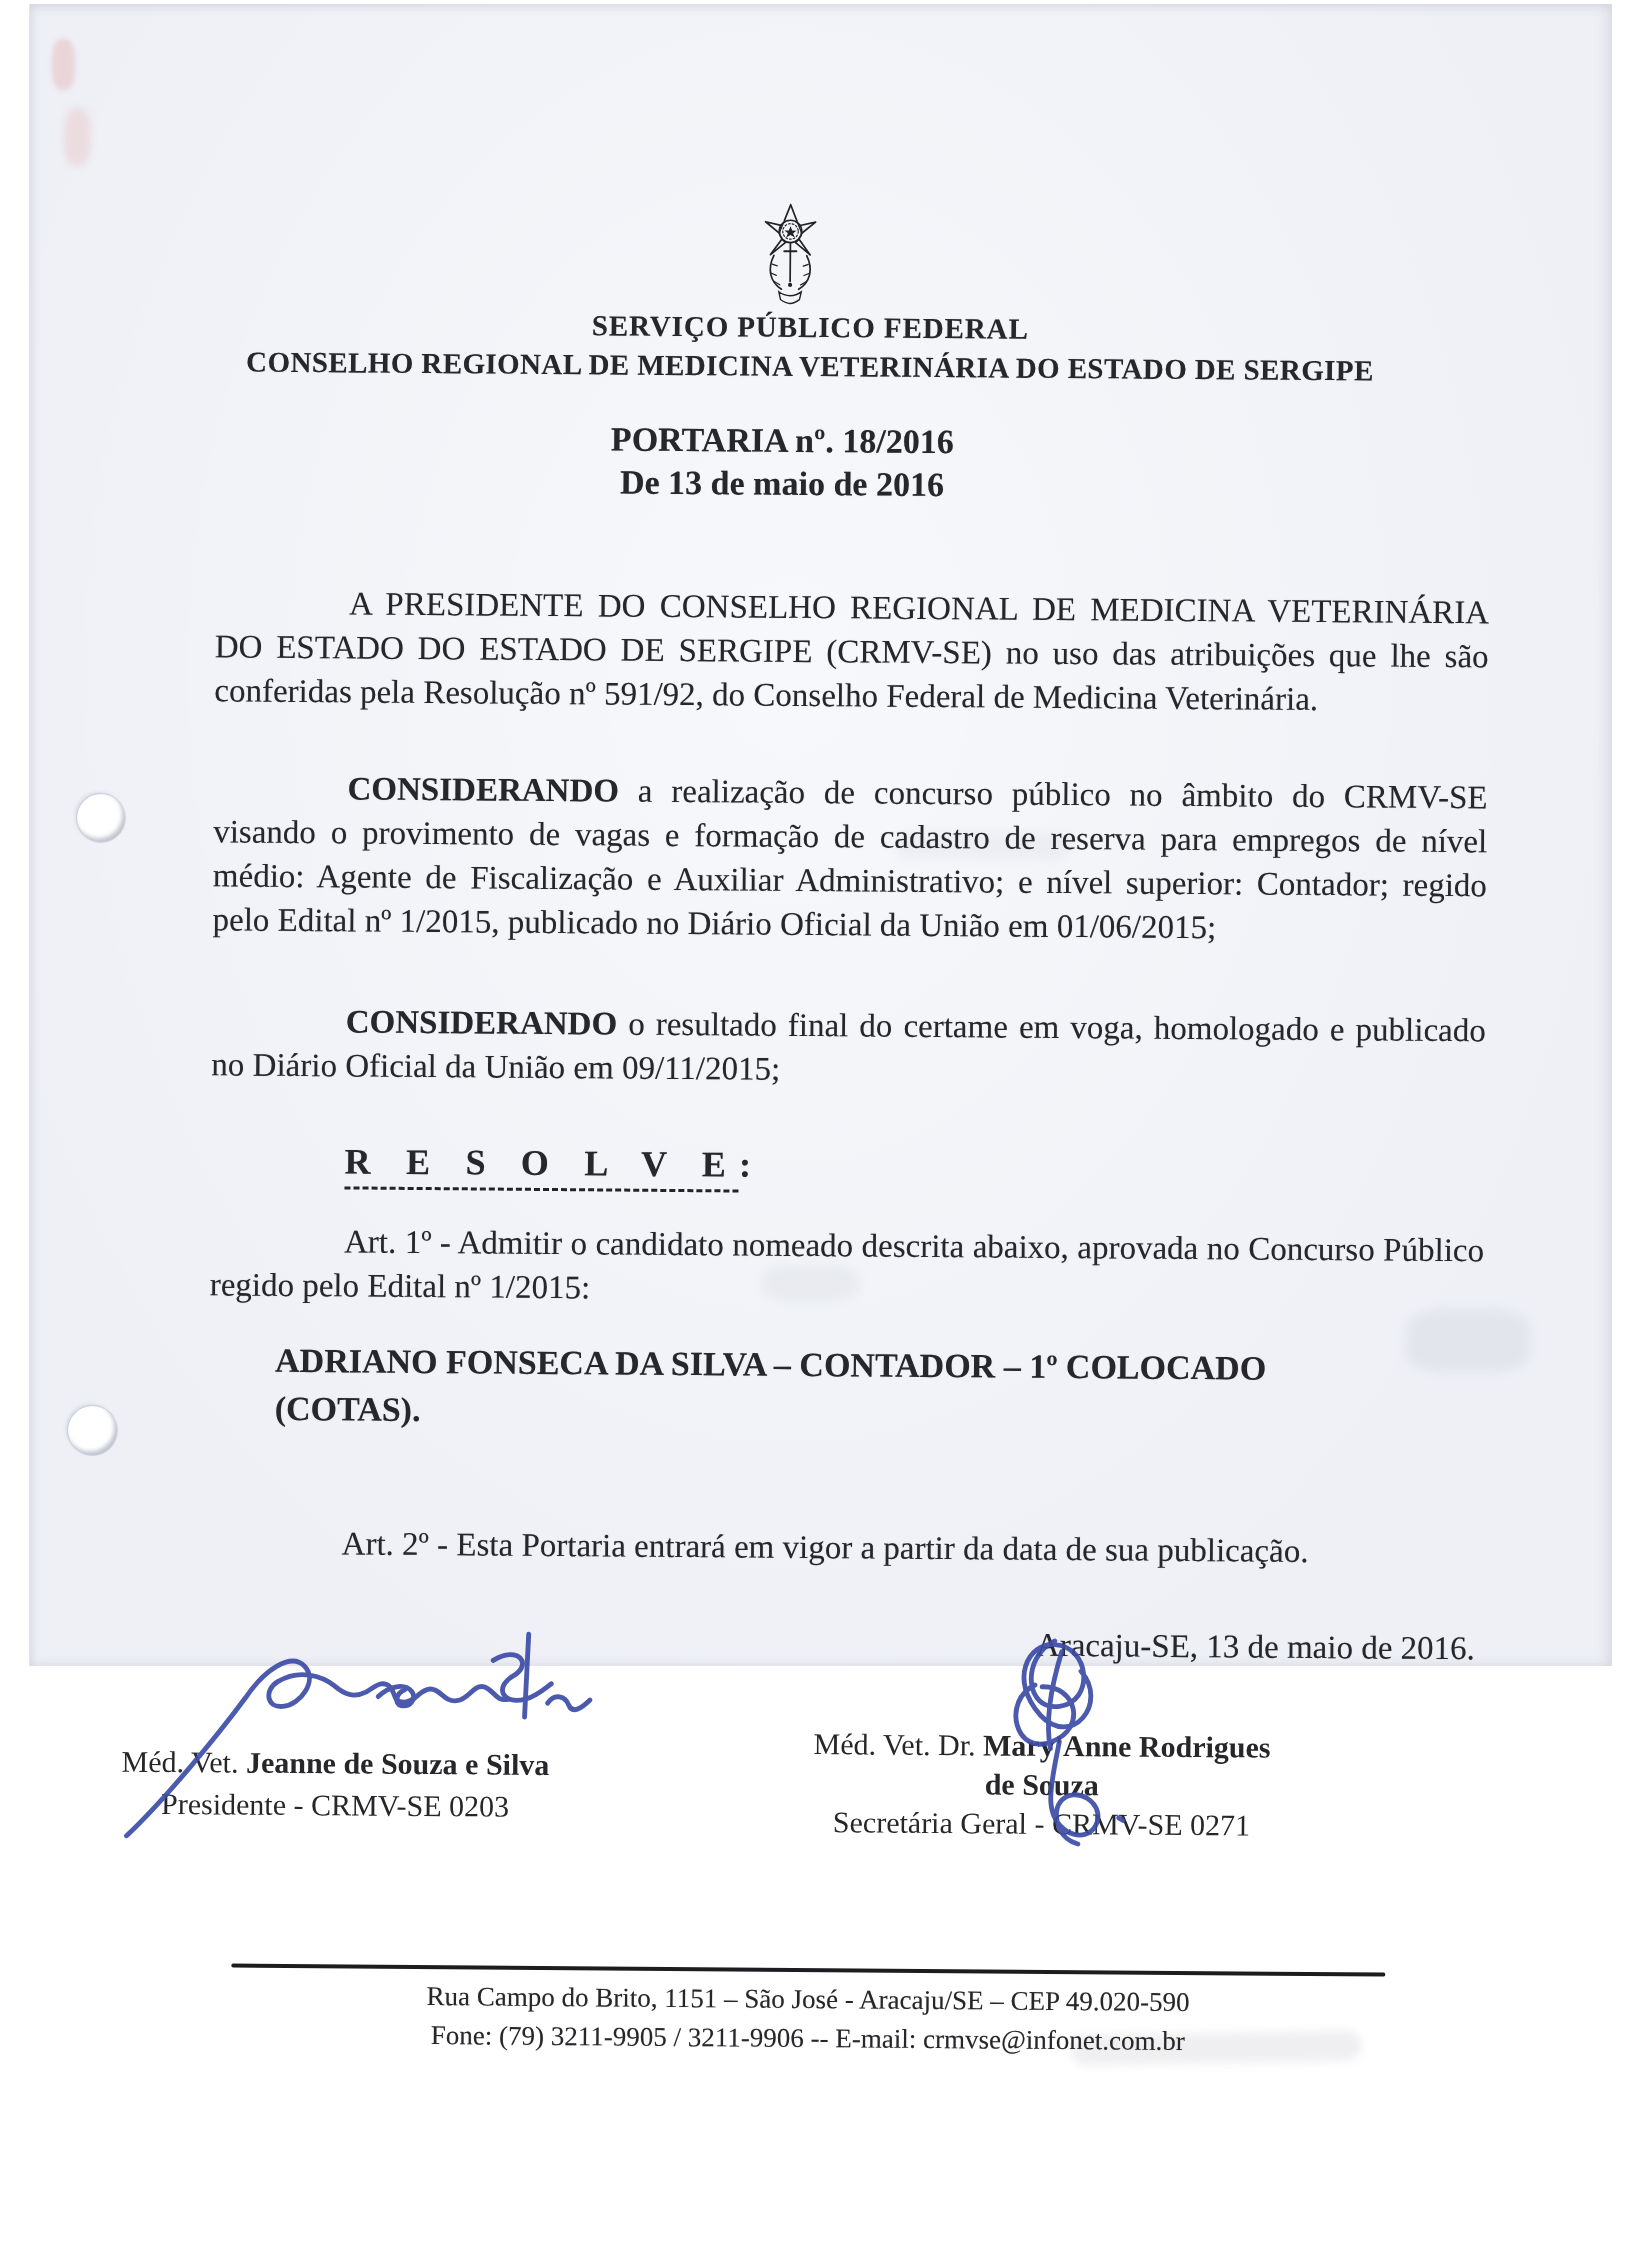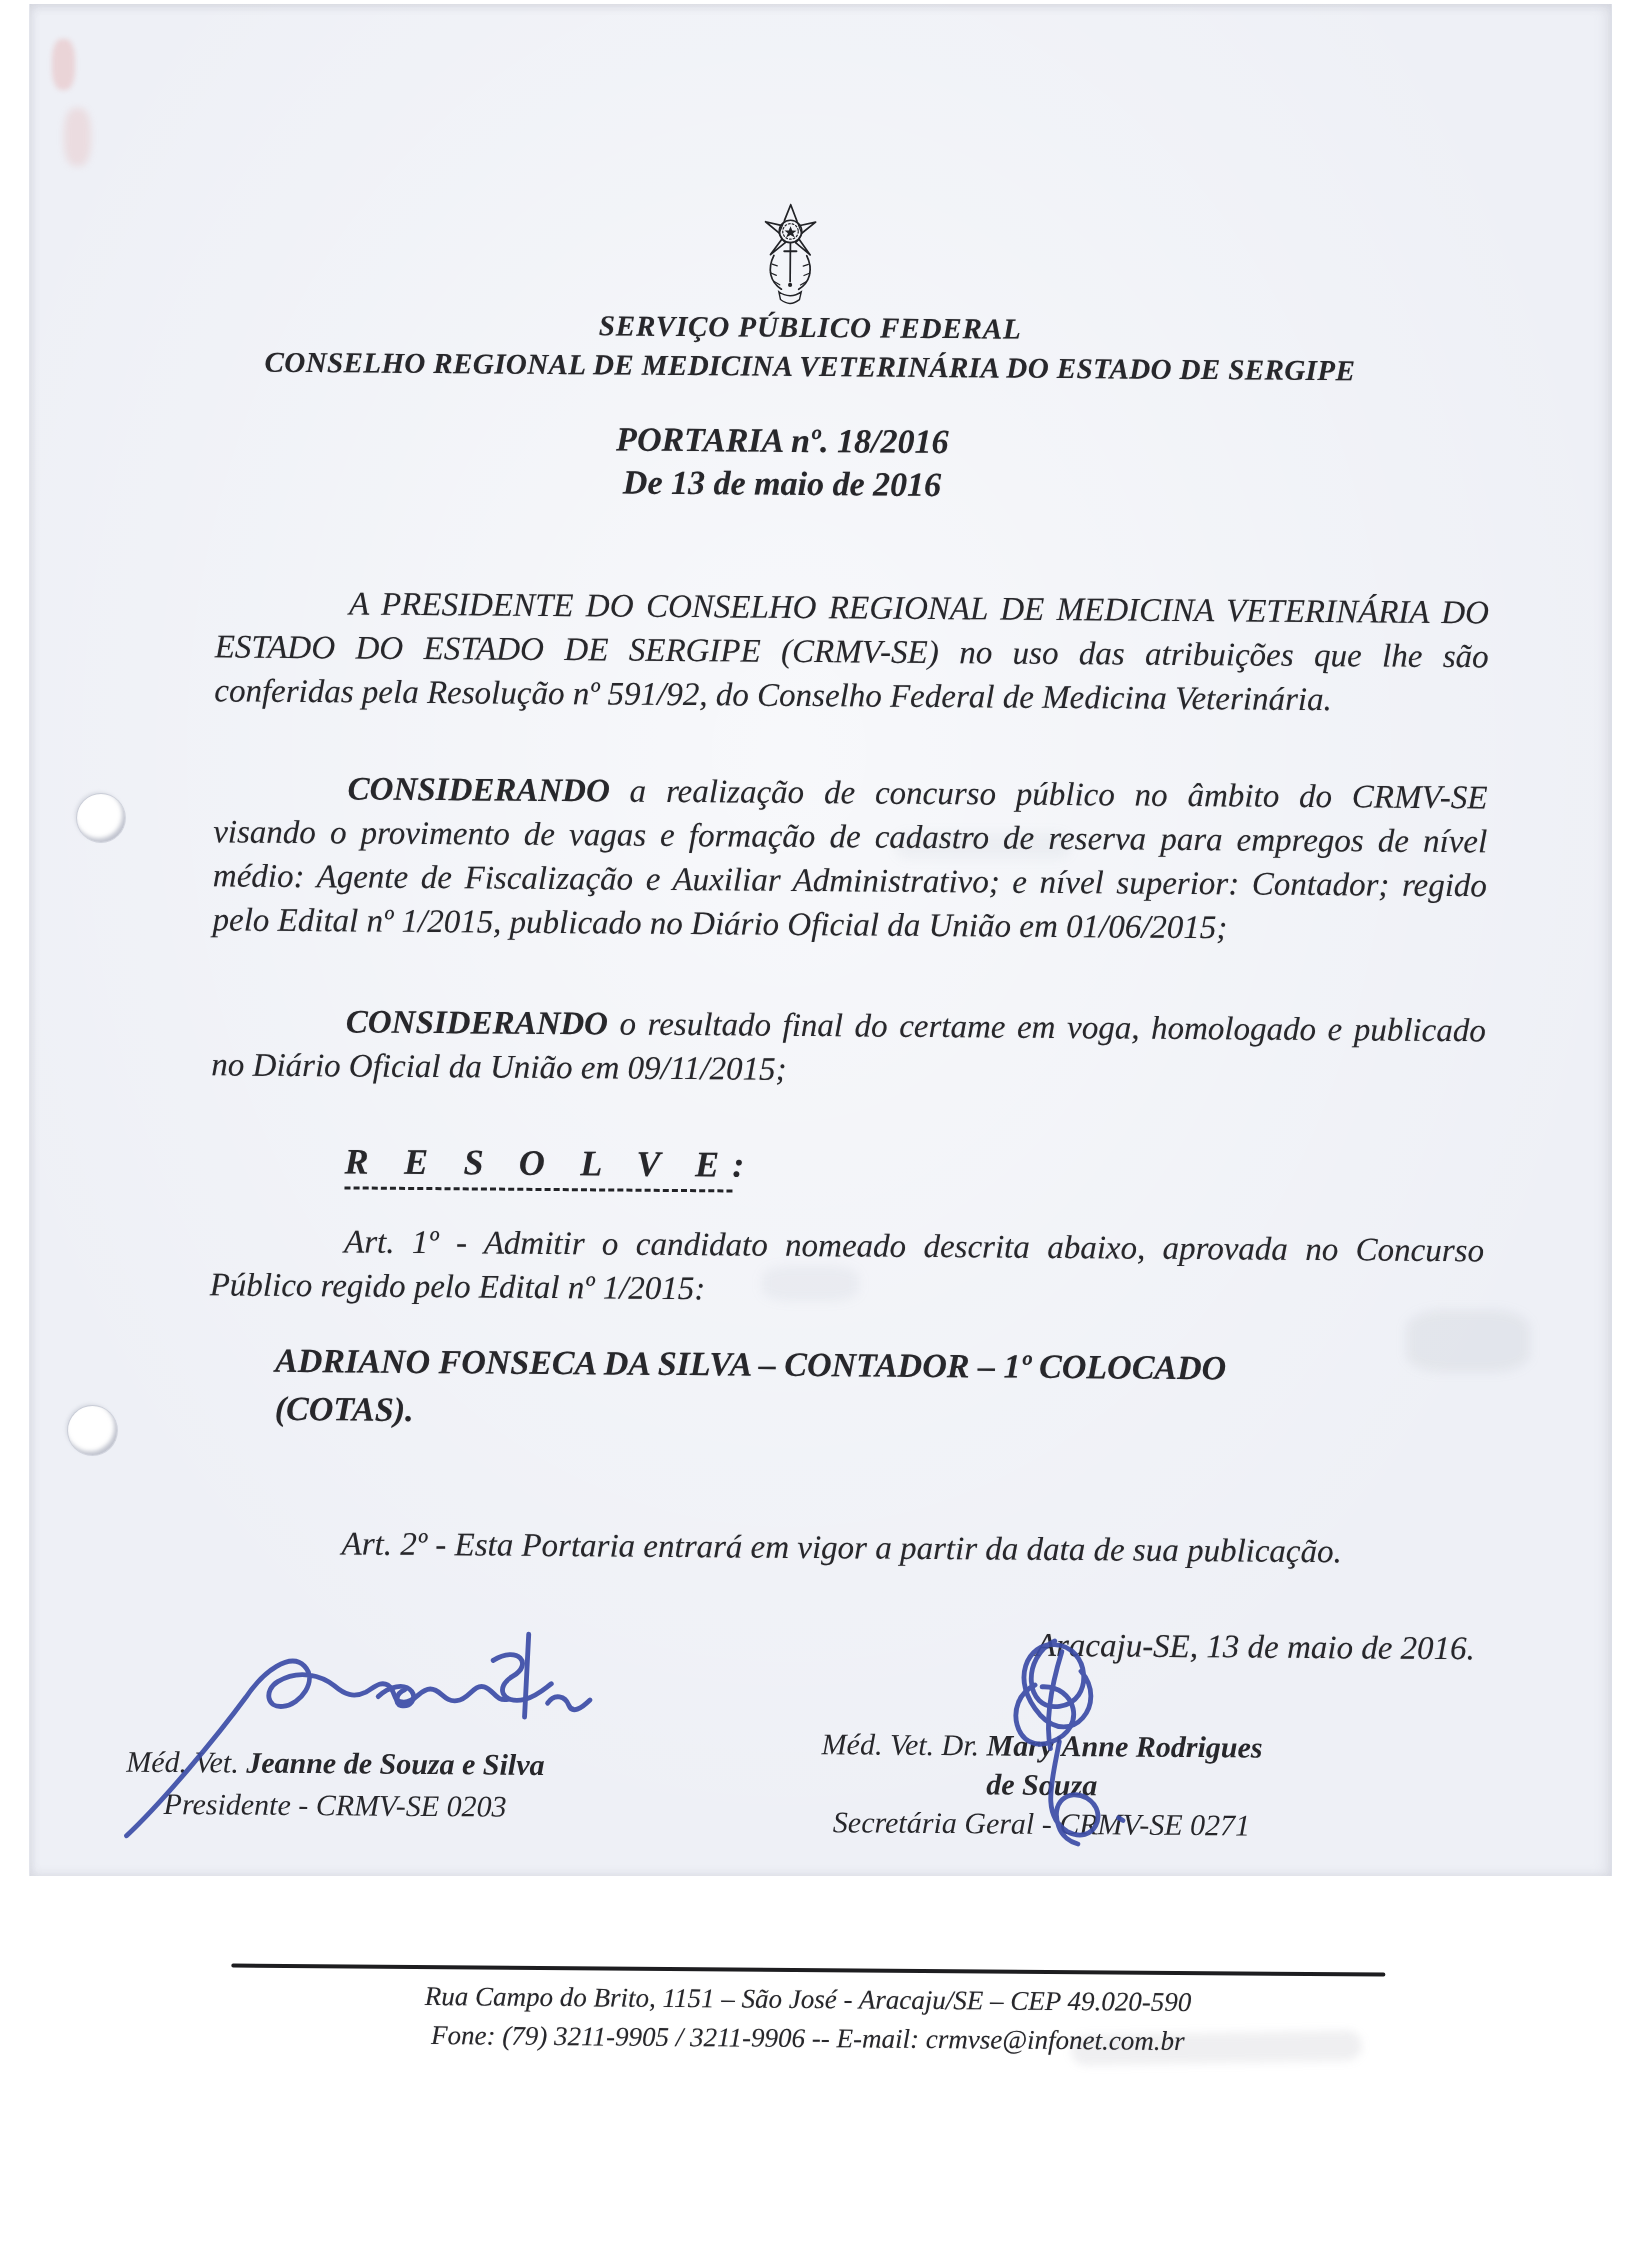--- a/index.html
+++ b/index.html
@@ -4,31 +4,30 @@
 <style>
   html,body{margin:0;padding:0;}
   body{
     width:1641px;height:2258px;
     background:#ffffff;
     position:relative;
     overflow:hidden;
     font-family:"Liberation Serif","DejaVu Serif",serif;
   }
   .paper{
-    position:absolute;left:29px;top:3.5px;width:1581px;height:1872px;
+    position:absolute;left:29px;top:3.5px;width:1581px;height:1662px;
     background:
       radial-gradient(ellipse 1235px 1588px at 48% 40%, rgba(255,255,255,0.55), rgba(255,255,255,0) 70%),
       #eef0f6;
     box-shadow:
       inset -5.3px 0 12.4px rgba(95,100,120,0.10),
       inset 3.5px 0 8.8px rgba(95,100,120,0.07),
       inset 0 4.4px 8.8px rgba(95,100,120,0.06);
     border-right:0.9px solid #dcdfe7;
     border-left:0.9px solid #e3e5ec;
-    font-style:italic;
   }
   .scan-layer{
     position:absolute;inset:0;
     transform:rotate(0.45deg);
     transform-origin:776px 229px;
     color:#27272b;
   }
   .abs{position:absolute;}
   .ctr{text-align:center;}
   .soft{text-shadow:0 0 0.9px rgba(45,45,50,0.35);}

